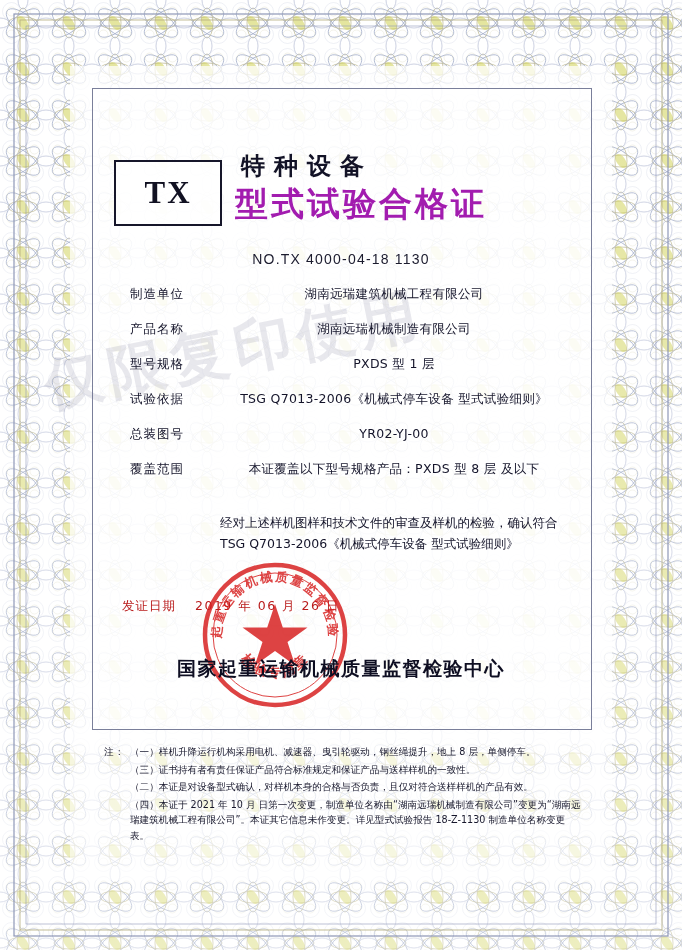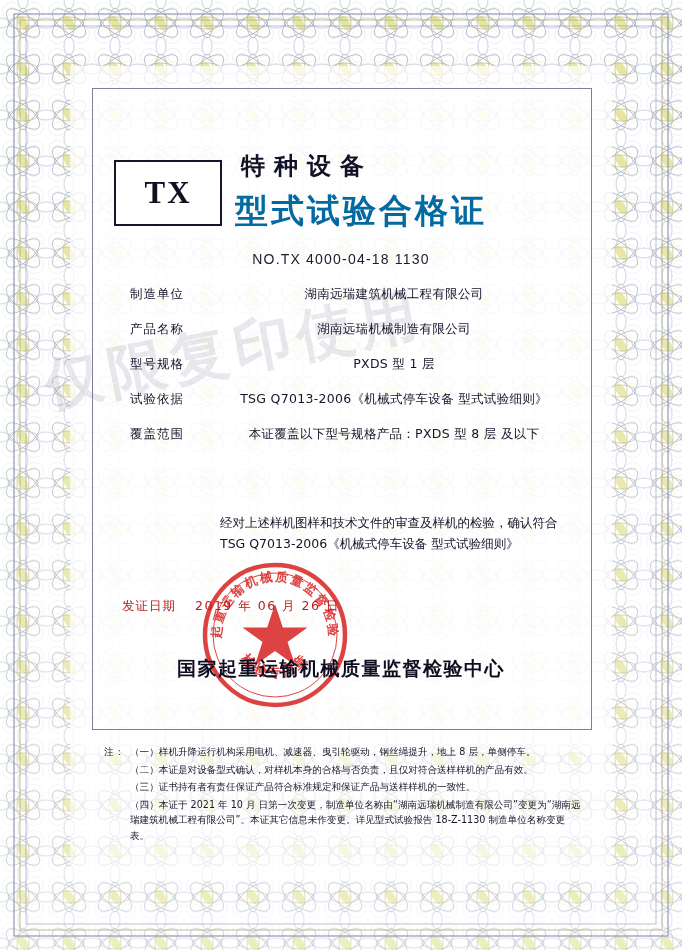--- a/index.html
+++ b/index.html
@@ -87,22 +87,21 @@
     letter-spacing: 9px;
     color: #121226;
     font-weight: 600;
     padding-left: 9px;
   }
   .title-large {
     font-family: Liberation Mono, monospace;
     font-size: 33px;
     font-weight: bold;
     letter-spacing: 3px;
-    color: #0369a1;
-    margin-top: 7px;
+    color: #a21caf;
     padding-left: 3px;
   }
 
   .cert-no {
     position: absolute;
     left: 0;
     top: 163px;
     width: 498px;
     text-align: center;
     font-family: "Liberation Sans", sans-serif;
@@ -304,20 +303,24 @@
       </div>
       <div class="field-row">
         <div class="field-label">型号规格</div>
         <div class="field-value">PXDS 型 1 层</div>
       </div>
       <div class="field-row">
         <div class="field-label">试验依据</div>
         <div class="field-value">TSG Q7013-2006《机械式停车设备 型式试验细则》</div>
       </div>
       <div class="field-row">
+        <div class="field-label">总装图号</div>
+        <div class="field-value">YR02-YJ-00</div>
+      </div>
+      <div class="field-row">
         <div class="field-label">覆盖范围</div>
         <div class="field-value">本证覆盖以下型号规格产品：PXDS 型 8 层 及以下</div>
       </div>
     </div>
 
     <div class="statement">经对上述样机图样和技术文件的审查及样机的检验，确认符合 TSG Q7013-2006《机械式停车设备 型式试验细则》</div>
 
     <div class="issue-row">
       <span>发证日期</span>
       <span class="date-val">2019 年 06 月 26 日</span>
@@ -343,20 +346,20 @@
 
     <div class="issuer">国家起重运输机械质量监督检验中心</div>
 
   </div>
 
   <div class="notes">
     <div class="notes-inner">
       <div class="notes-label">注：</div>
       <div class="notes-list">
         <div class="note-item">（一）样机升降运行机构采用电机、减速器、曳引轮驱动，钢丝绳提升，地上 8 层，单侧停车。</div>
+        <div class="note-item">（三）证书持有者有责任保证产品符合标准规定和保证产品与送样样机的一致性。</div>
         <div class="note-item">（二）本证是对设备型式确认，对样机本身的合格与否负责，且仅对符合送样样机的产品有效。</div>
-        <div class="note-item">（三）证书持有者有责任保证产品符合标准规定和保证产品与送样样机的一致性。</div>
         <div class="note-item">（四）本证于 2021 年 10 月  日第一次变更，制造单位名称由“湖南远瑞机械制造有限公司”变更为“湖南远瑞建筑机械工程有限公司”。本证其它信息未作变更。详见型式试验报告 18-Z-1130 制造单位名称变更表。</div>
       </div>
     </div>
   </div>
 
 </div>
 
 </body></html>

